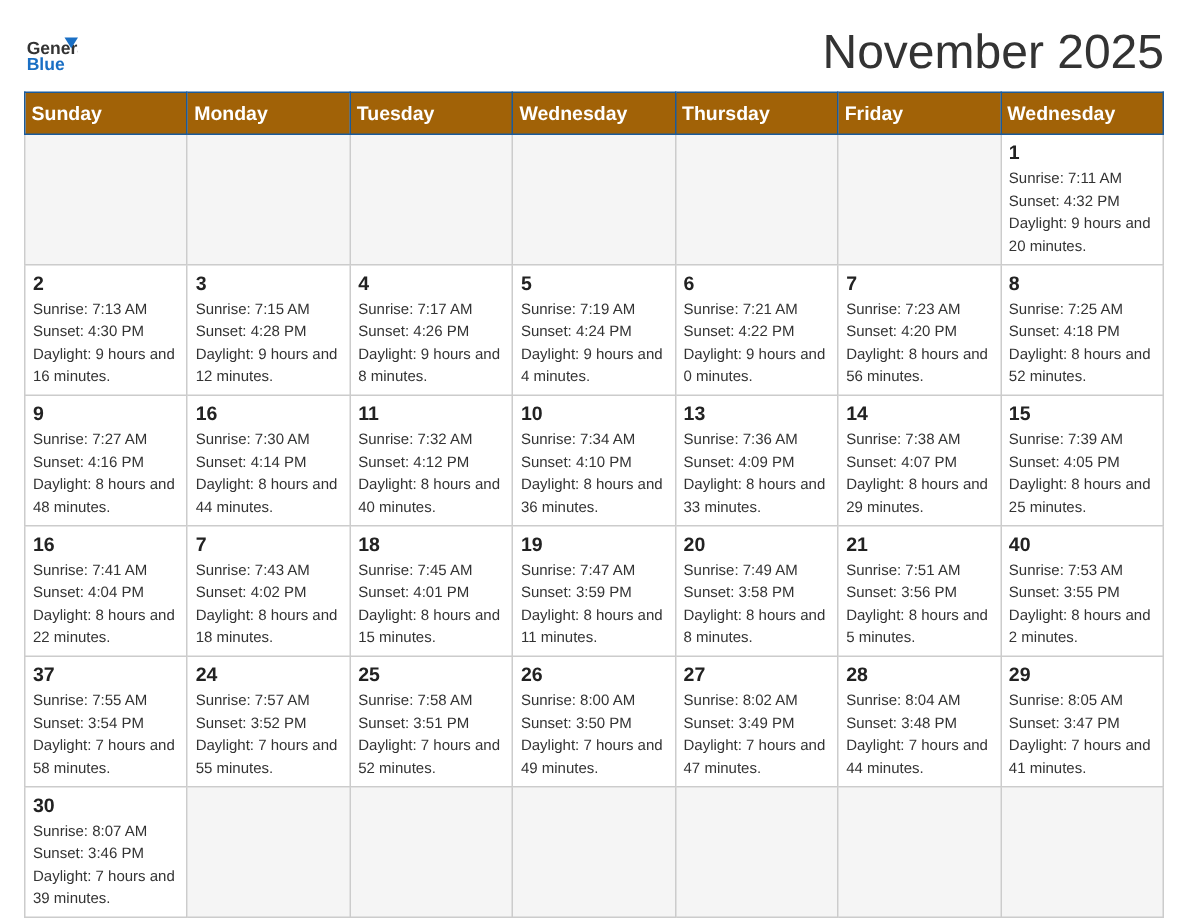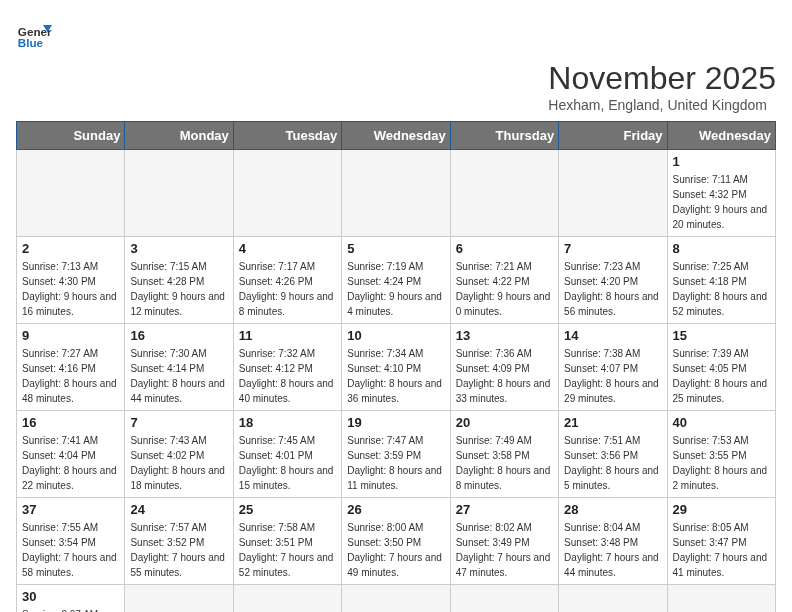--- a/index.html
+++ b/index.html
@@ -19,43 +19,43 @@
     .logo {
       display: flex;
       align-items: center;
       gap: 4px;
     }
     .logo-icon {
       width: 36px;
       height: 36px;
     }
     .title-block {
-      margin-top: 44px;
+      text-align: right;
     }
     .month-title {
       font-size: 32px;
       font-weight: normal;
       color: #333;
     }
     .location {
       font-size: 14px;
       color: #555;
     }
     .calendar {
       width: 100%;
       border-collapse: collapse;
       border: 1px solid #ccc;
     }
     .calendar th {
-      background: #737373;
+      background: #a16207;
       color: #fff;
       font-size: 13px;
       font-weight: bold;
       padding: 6px 4px;
-      text-align: right;
+      text-align: left;
       border: 1px solid #1a5a9a;
     }
     .calendar td {
       vertical-align: top;
       border: 1px solid #ccc;
       padding: 4px 5px;
       width: 108px;
       min-height: 80px;
       background: #fff;
       font-size: 10px;
@@ -82,21 +82,20 @@
 <div class="header">
   <div class="logo">
     <svg class="logo-icon" viewBox="0 0 40 40">
       <text x="2" y="22" font-size="13" font-weight="bold" fill="#333" font-family="Arial">General</text>
       <text x="2" y="34" font-size="13" font-weight="bold" fill="#1a6fc4" font-family="Arial">Blue</text>
       <polygon points="30,10 40,10 35,18" fill="#1a6fc4"></polygon>
     </svg>
   </div>
   <div class="title-block">
     <div class="month-title">November 2025</div>
-    <div class="location">Hexham, England, United Kingdom</div>
   </div>
 </div>
 
 <table class="calendar">
   <thead>
     <tr>
 
     <th>Sunday</th>
         <th>Monday</th>
         <th>Tuesday</th>

